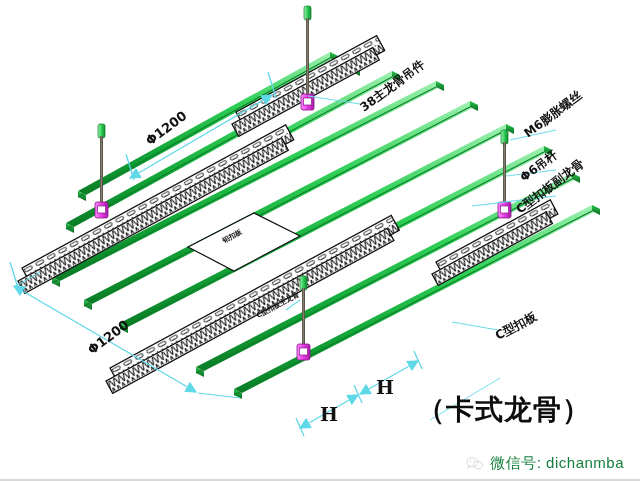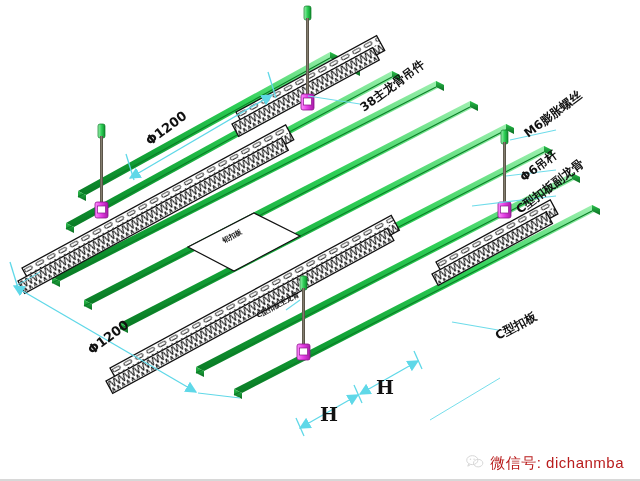--- a/index.html
+++ b/index.html
@@ -44,23 +44,23 @@
     letter-spacing:1px;
     white-space:nowrap;
     margin-top:4px;
   }
   
   .watermark{
     position:absolute;
     right:16px;
     bottom:8px;
     display:flex;
-    align-items:flex-start;
+    align-items:center;
     gap:6px;
-    color:#b91c1c;
+    color:#15803d;
     font-size:15px;
     letter-spacing:.5px;
     white-space:nowrap;
   }
   .wm-logo{
     display:inline-block;
     width:18px;height:15px;
     opacity:.75;
   }
   .bottom-rule{
@@ -319,20 +319,21 @@
 
     <g fill="#111" font-weight="bold" font-family="DejaVu Sans, sans-serif">
       <text x="150" y="146" font-size="13" transform="rotate(-37 150 146)">Φ1200</text>
       <text x="92" y="355" font-size="13" transform="rotate(-37 92 355)">Φ1200</text>
       <text x="320" y="421" font-size="19" font-family="DejaVu Serif, serif">H</text>
       <text x="376" y="394" font-size="19" font-family="DejaVu Serif, serif">H</text>
     </g>
   </svg>
 
   <div class="title-block">
+    <div class="title-sub">（卡式龙骨）</div>
   </div>
 
   <div class="watermark">
     <span class="wm-logo">
       <svg viewBox="0 0 20 16" width="18" height="15">
         <ellipse cx="7" cy="6.5" rx="6.2" ry="5" fill="none" stroke="#c9c9c9" stroke-width="1.1"></ellipse>
         <path d="M3 10.5 L2 13.2 L4.8 11.6" fill="none" stroke="#c9c9c9" stroke-width="1.1"></path>
         <ellipse cx="13.5" cy="9.8" rx="5.2" ry="4.2" fill="none" stroke="#c9c9c9" stroke-width="1.1"></ellipse>
         <circle cx="5" cy="5.4" r=".8" fill="#c9c9c9"></circle>
         <circle cx="9" cy="5.4" r=".8" fill="#c9c9c9"></circle>

